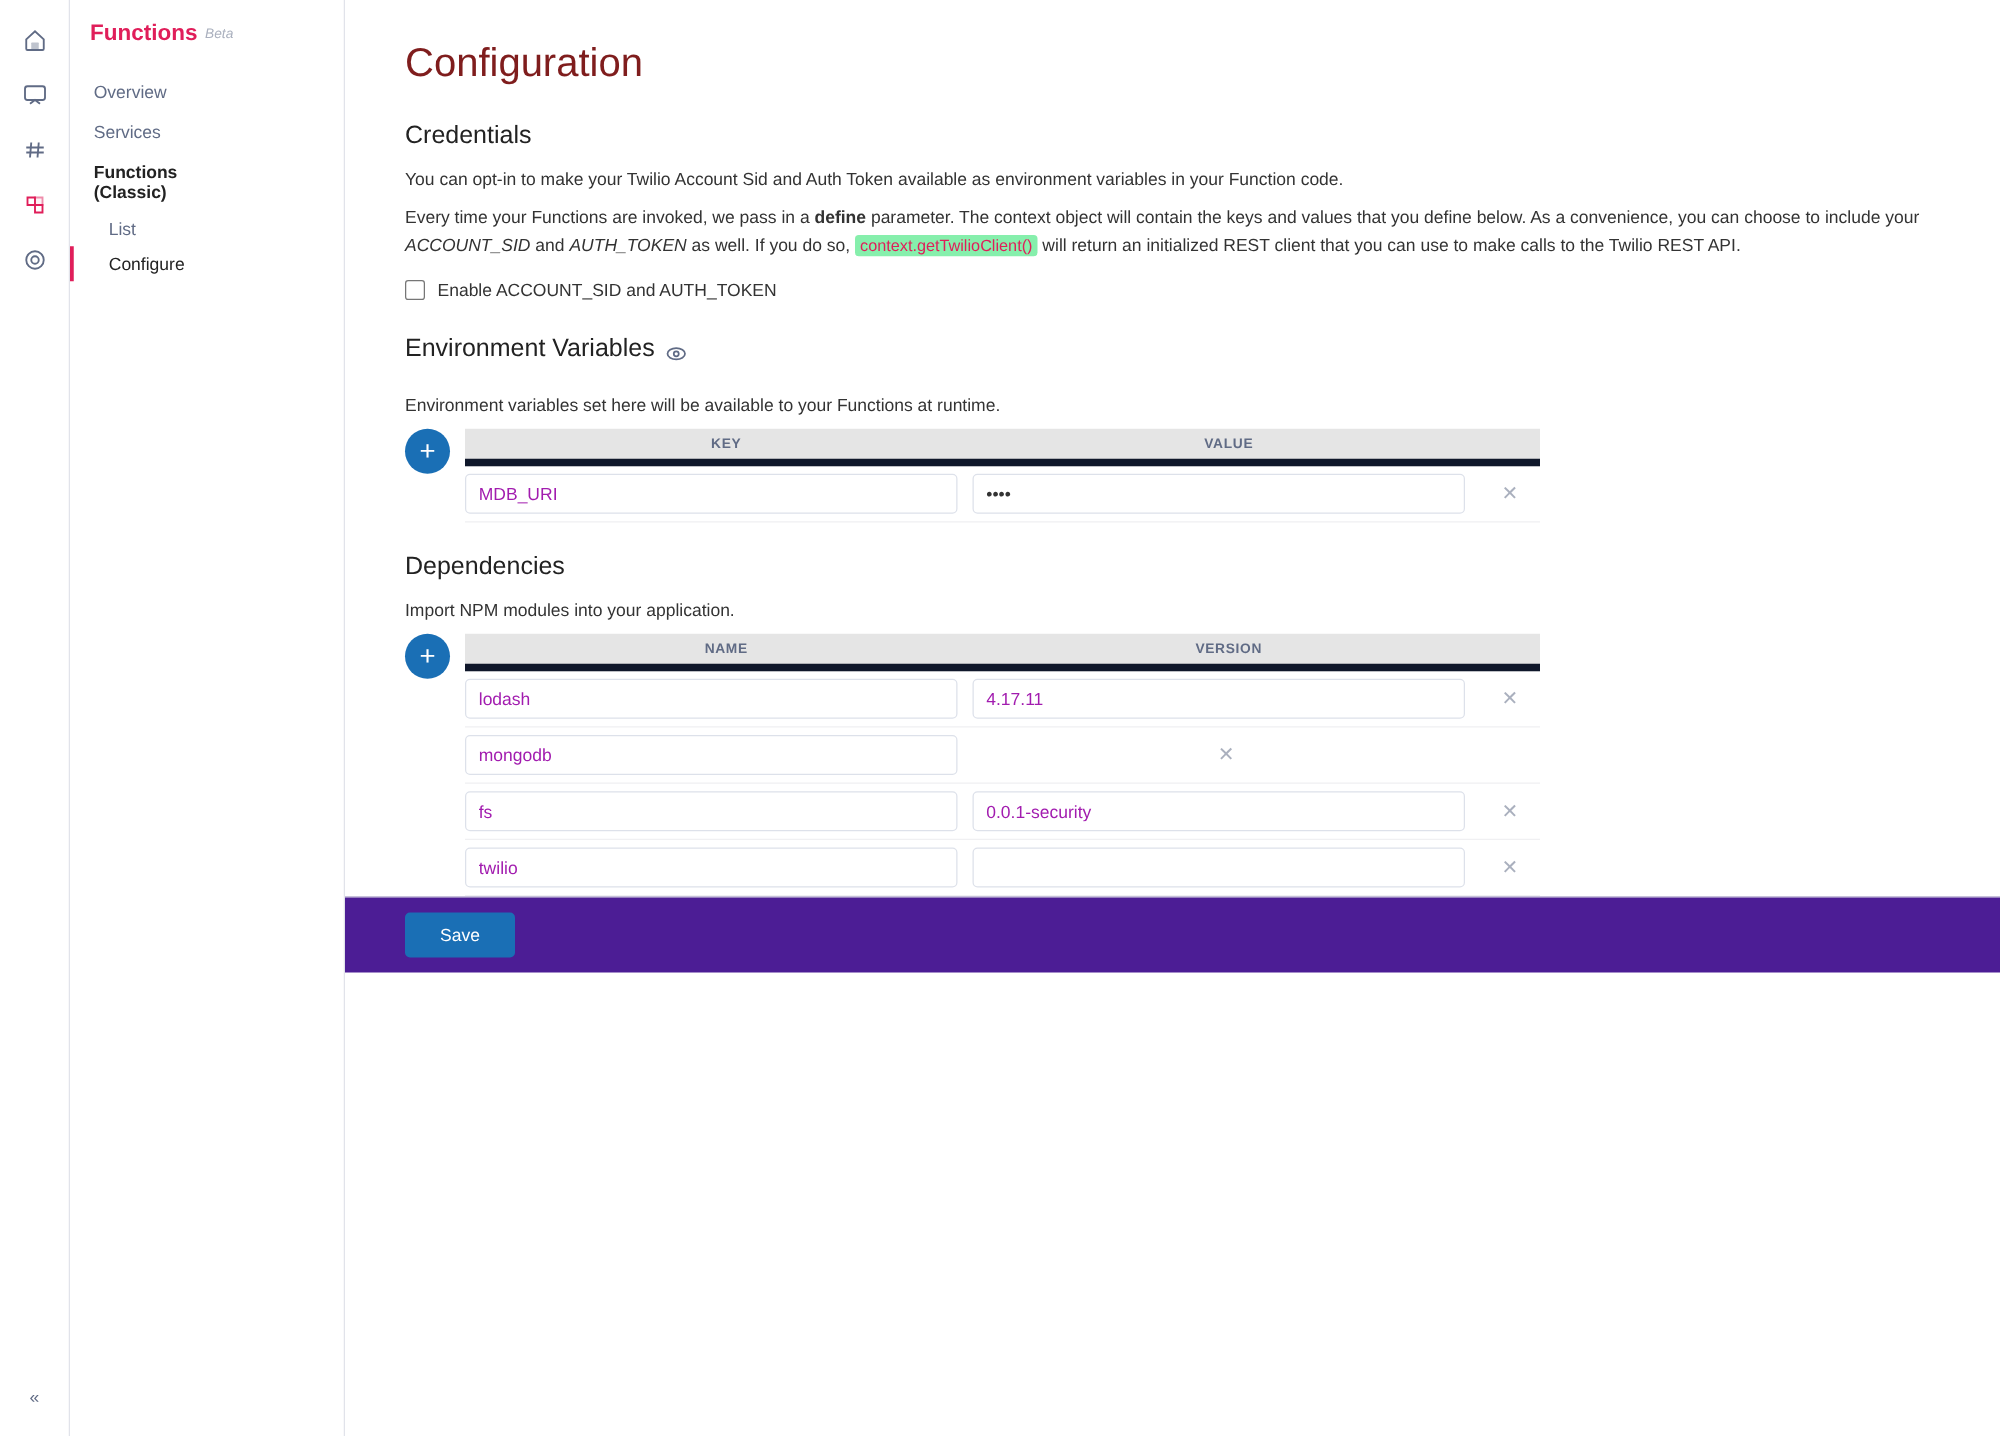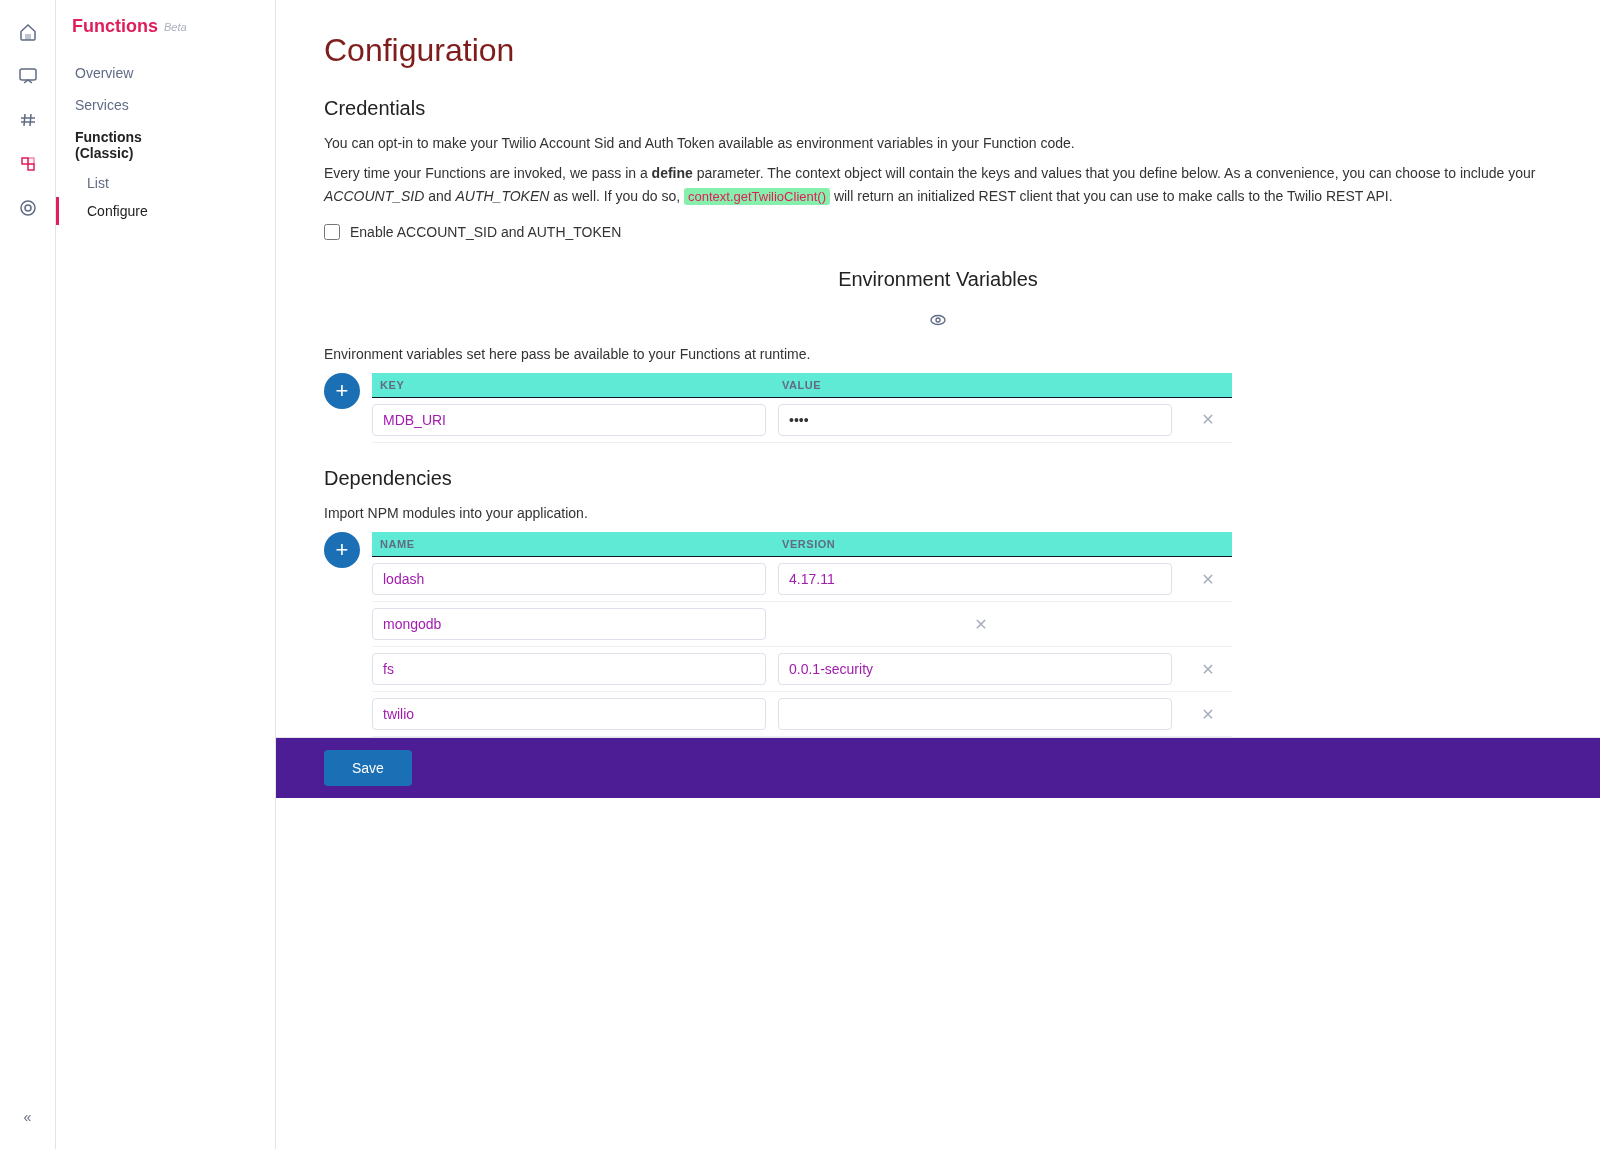--- a/index.html
+++ b/index.html
@@ -154,32 +154,32 @@
       font-size: 14px;
       color: #333;
     }
 
     
     .section-title-row {
       display: flex;
       align-items: center;
       gap: 8px;
       margin-bottom: 10px;
-      flex-direction: column;
     }
     .eye-icon {
       color: #606b85;
       font-size: 16px;
     }
     .table-header {
       display: grid;
       grid-template-columns: 1fr 1fr 48px;
       padding: 6px 0 6px 8px;
-      border-bottom: 1px solid #0f172a;
-      background: #5eead4;
+      border-bottom: 6px solid #0f172a;
+      background: #e5e5e5;
+      text-align: center;
     }
     .table-header-cell {
       font-size: 11px;
       font-weight: 600;
       color: #606b85;
       text-transform: uppercase;
       letter-spacing: 0.05em;
     }
     .table-row {
       display: grid;
@@ -351,21 +351,21 @@
   <div class="section">
     <div class="section-title-row">
       <h2 class="section-title">Environment Variables</h2>
       <span class="eye-icon">
         <svg width="18" height="18" viewBox="0 0 18 18" fill="none">
           <ellipse cx="9" cy="9" rx="7" ry="4.5" stroke="#606b85" stroke-width="1.4"></ellipse>
           <circle cx="9" cy="9" r="2" stroke="#606b85" stroke-width="1.4"></circle>
         </svg>
       </span>
     </div>
-    <p class="section-desc">Environment variables set here pass be available to your Functions at runtime.</p>
+    <p class="section-desc">Environment variables set here will be available to your Functions at runtime.</p>
 
     <div class="add-and-table">
       <div class="add-btn" title="Add environment variable">+</div>
       <div class="table-container">
         <div class="table-header">
           <span class="table-header-cell">KEY</span>
           <span class="table-header-cell">VALUE</span>
           <span class="table-header-cell"></span>
         </div>
         <div class="table-row">

